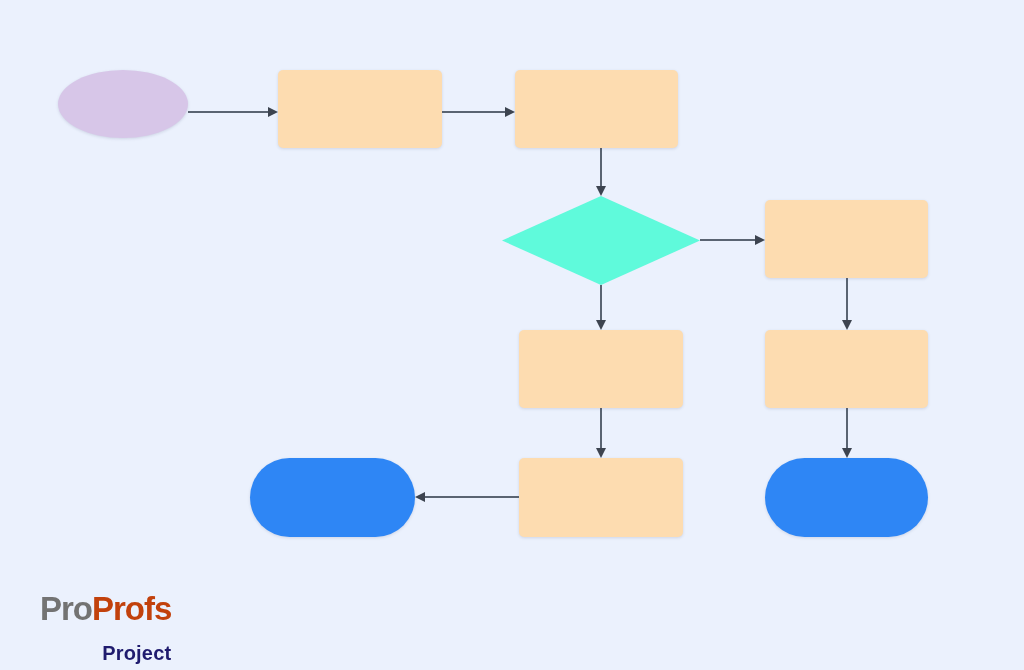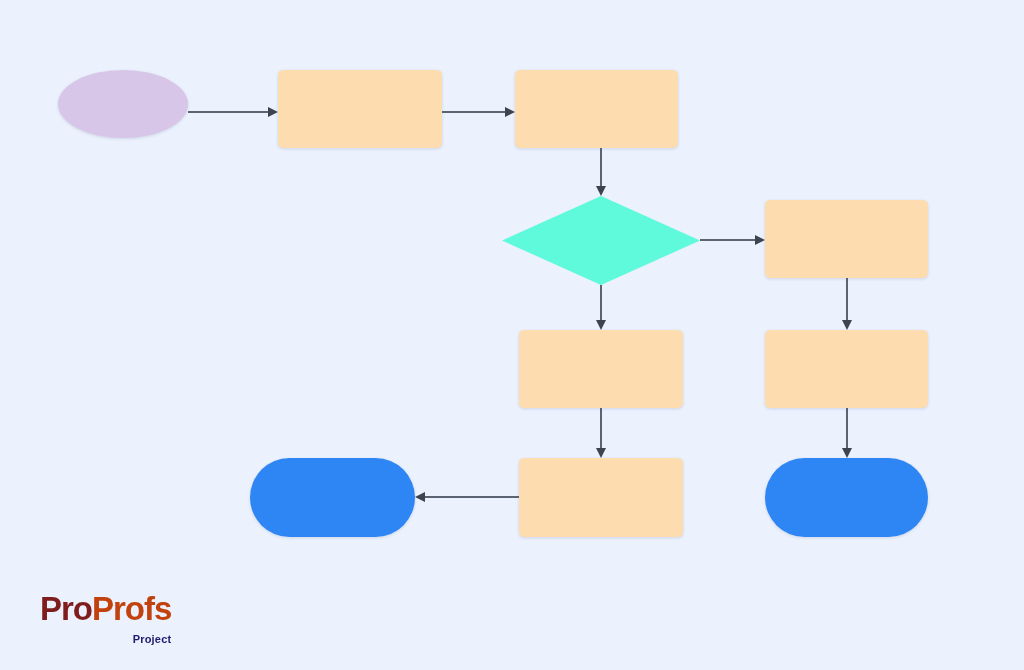--- a/index.html
+++ b/index.html
@@ -106,28 +106,28 @@
     top: 592px;
     user-select: none;
   }
   #logo .logo-main {
     font-size: 33px;
     font-weight: bold;
     letter-spacing: -1px;
     line-height: 1;
   }
   #logo .logo-pro {
-    color: #7f1d1d;
+    color: #737373;
   }
   #logo .logo-profs {
     color: #c2410c;
   }
   #logo .logo-sub {
-    margin-top: 8px;
-    font-size: 11px;
+    margin-top: 17px;
+    font-size: 20px;
     font-weight: bold;
     color: #1F1B6E;
     text-align: right;
     letter-spacing: 0.2px;
   }
 </style>
 </head>
 <body>
 
 <div id="canvas">

